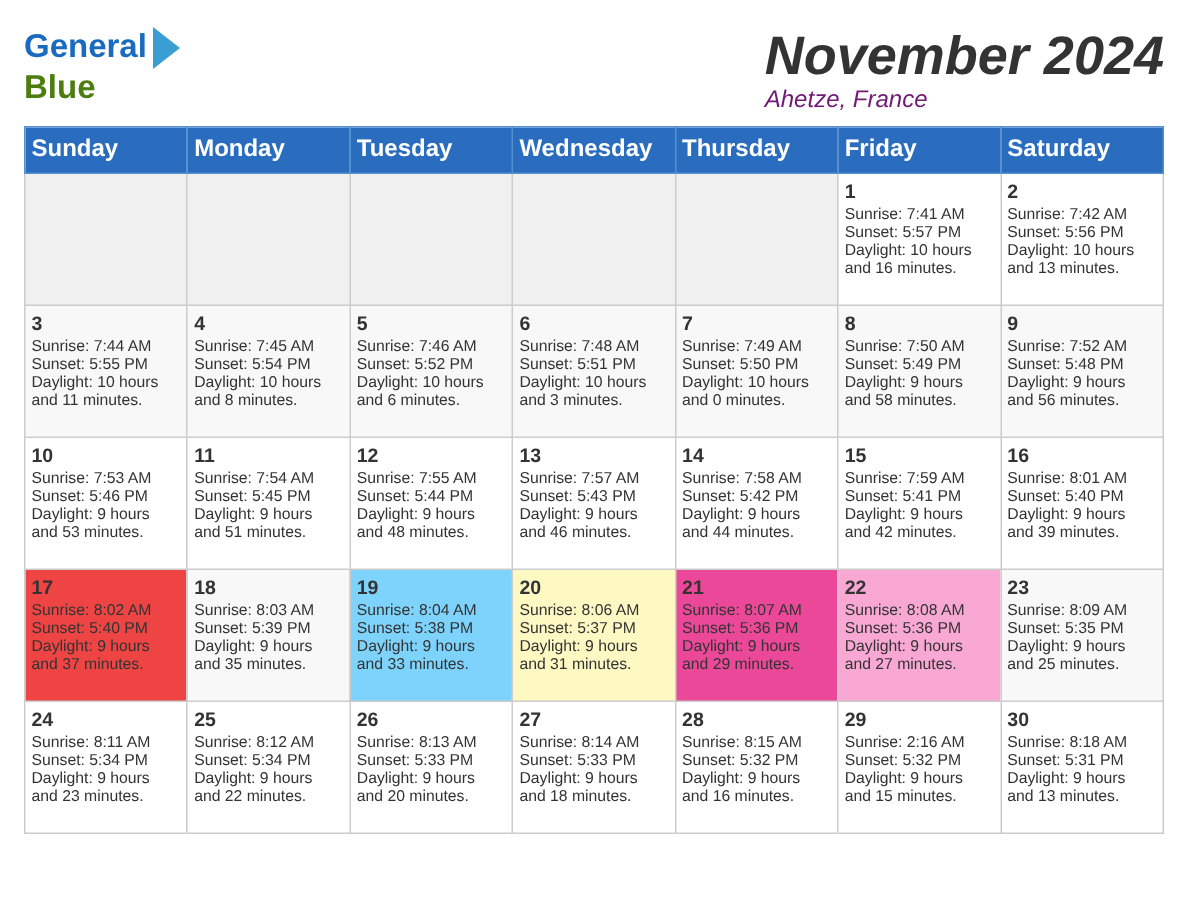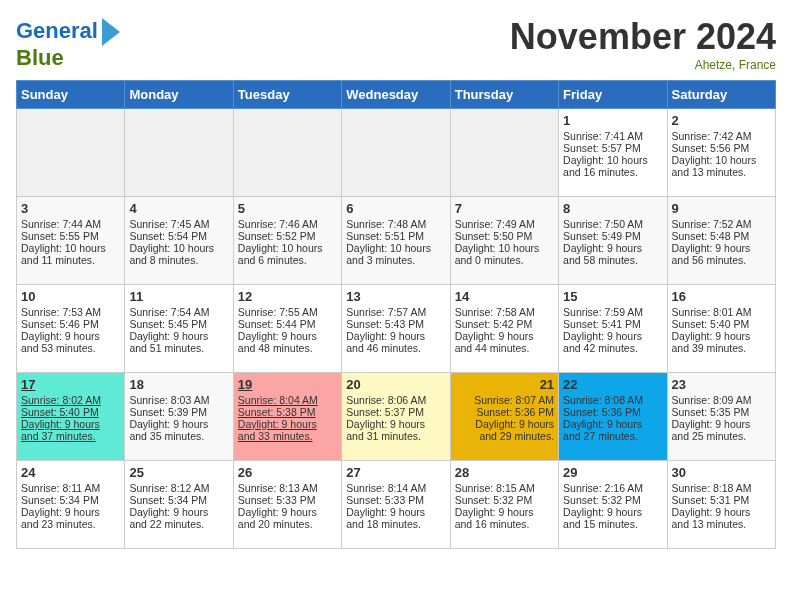--- a/index.html
+++ b/index.html
@@ -32,40 +32,41 @@
     .logo-arrow {
       width: 0;
       height: 0;
       border-top: 14px solid transparent;
       border-bottom: 14px solid transparent;
       border-left: 18px solid #3a9ed4;
       margin-left: 4px;
       margin-top: 2px;
     }
     .title-block {
-      text-align: right;
+      text-align: left;
+      font-style: italic;
     }
     .month-title {
       font-size: 36px;
       font-weight: bold;
       color: #333;
     }
     .location {
-      font-size: 12px;
-      color: #4d7c0f;
+      font-size: 16px;
+      color: #701a75;
     }
     table {
       width: 100%;
       border-collapse: collapse;
       table-layout: fixed;
     }
     th {
       background: #2a6dbf;
       color: #fff;
-      font-size: 13px;
+      font-size: 16px;
       padding: 6px 4px;
       text-align: left;
       border: 1px solid #5590d0;
     }
     td {
       vertical-align: top;
       font-size: 10.5px;
       color: #333;
       padding: 4px;
       border: 1px solid #ccc;
@@ -240,56 +241,56 @@
         </td>
         <td class="has-day">
           <span class="day-num">16</span>
           <div>Sunrise: 8:01 AM</div>
           <div>Sunset: 5:40 PM</div>
           <div>Daylight: 9 hours</div>
           <div>and 39 minutes.</div>
         </td>
       </tr>
       <tr class="week-row" style="background: rgb(240, 244, 248);">
-        <td class="has-day" style="background: #5eead4; text-decoration: underline;">
+        <td class="has-day" style="background: #ef4444;">
           <span class="day-num">17</span>
           <div>Sunrise: 8:02 AM</div>
           <div>Sunset: 5:40 PM</div>
           <div>Daylight: 9 hours</div>
           <div>and 37 minutes.</div>
         </td>
         <td class="has-day" style="background: rgb(248, 248, 248);">
           <span class="day-num">18</span>
           <div>Sunrise: 8:03 AM</div>
           <div>Sunset: 5:39 PM</div>
           <div>Daylight: 9 hours</div>
           <div>and 35 minutes.</div>
         </td>
-        <td class="has-day" style="background: #fca5a5; text-decoration: underline;">
+        <td class="has-day" style="background: #7dd3fc;">
           <span class="day-num">19</span>
           <div>Sunrise: 8:04 AM</div>
           <div>Sunset: 5:38 PM</div>
           <div>Daylight: 9 hours</div>
           <div>and 33 minutes.</div>
         </td>
         <td class="has-day" style="background: #fef9c3;">
           <span class="day-num">20</span>
           <div>Sunrise: 8:06 AM</div>
           <div>Sunset: 5:37 PM</div>
           <div>Daylight: 9 hours</div>
           <div>and 31 minutes.</div>
         </td>
-        <td class="has-day" style="background: #eab308; text-align: right;">
+        <td class="has-day" style="background: #ec4899;">
           <span class="day-num">21</span>
           <div>Sunrise: 8:07 AM</div>
           <div>Sunset: 5:36 PM</div>
           <div>Daylight: 9 hours</div>
           <div>and 29 minutes.</div>
         </td>
-        <td class="has-day" style="background: #0ea5e9;">
+        <td class="has-day" style="background: #f9a8d4;">
           <span class="day-num">22</span>
           <div>Sunrise: 8:08 AM</div>
           <div>Sunset: 5:36 PM</div>
           <div>Daylight: 9 hours</div>
           <div>and 27 minutes.</div>
         </td>
         <td class="has-day" style="background: rgb(248, 248, 248); margin-top: 44px;">
           <span class="day-num">23</span>
           <div>Sunrise: 8:09 AM</div>
           <div>Sunset: 5:35 PM</div>

